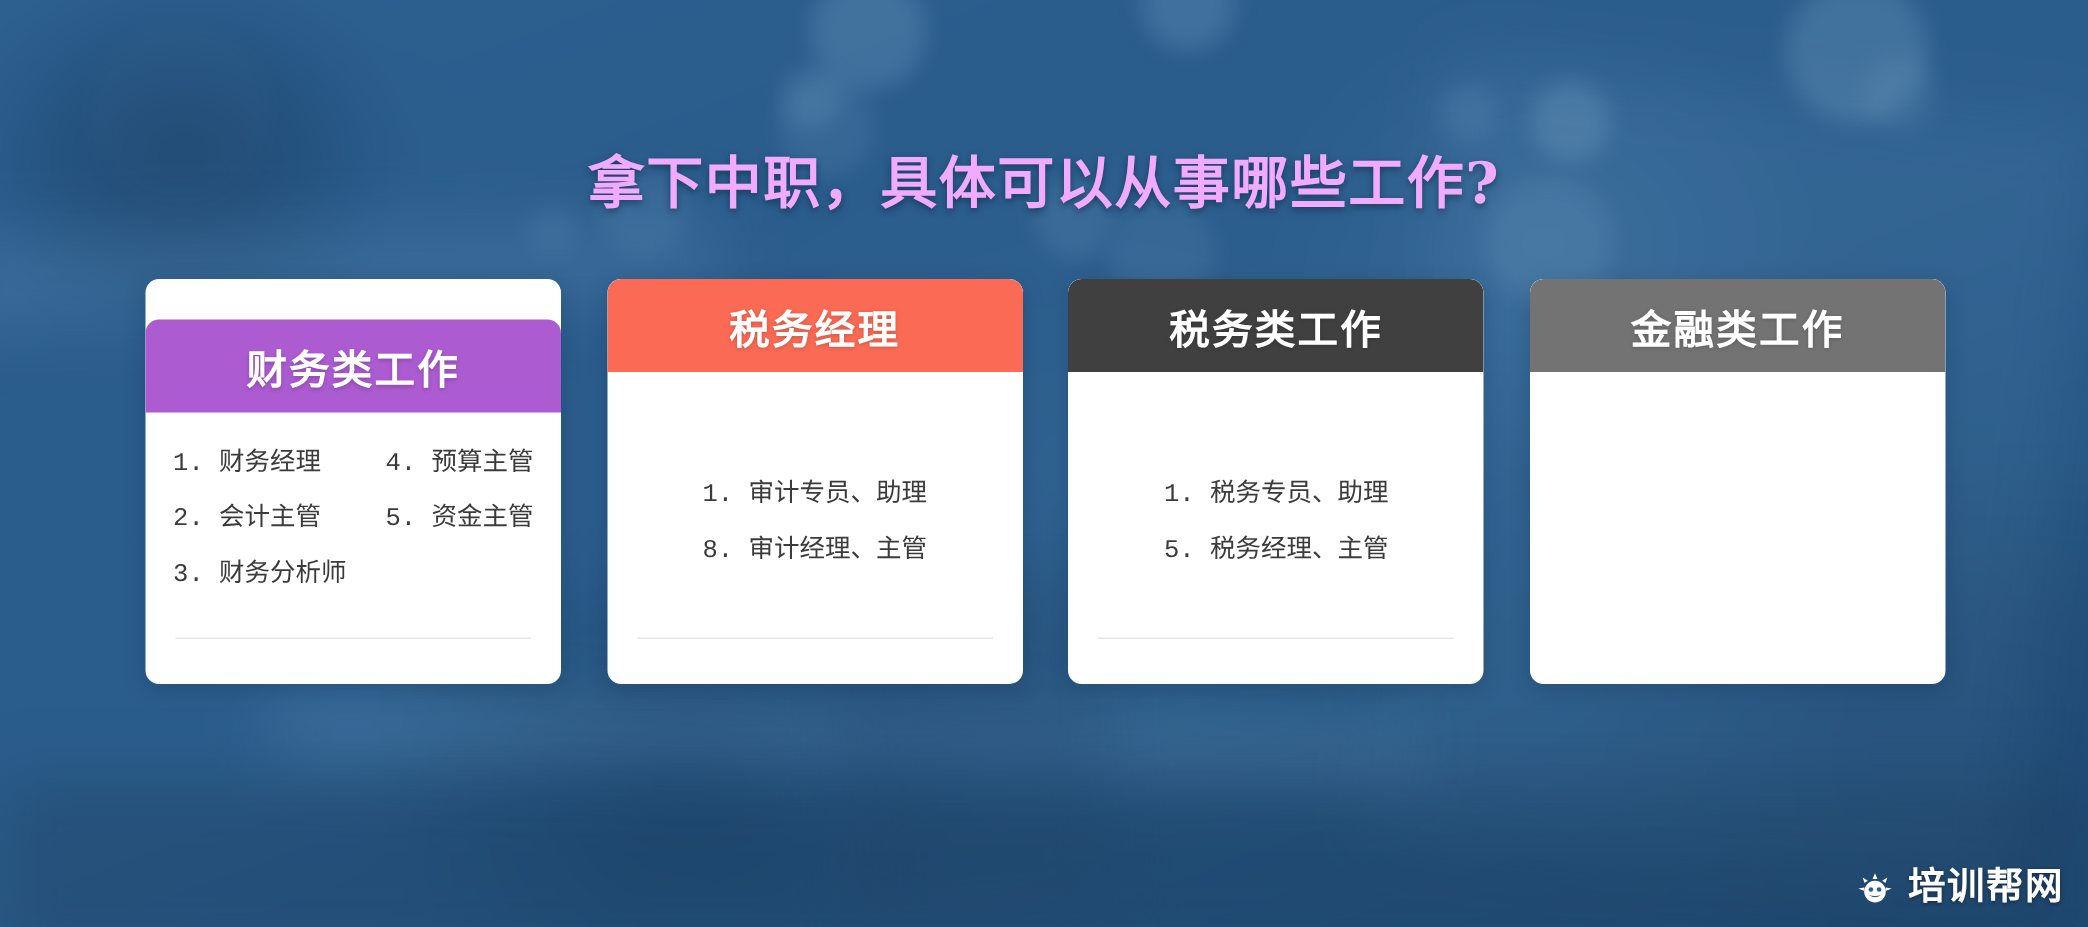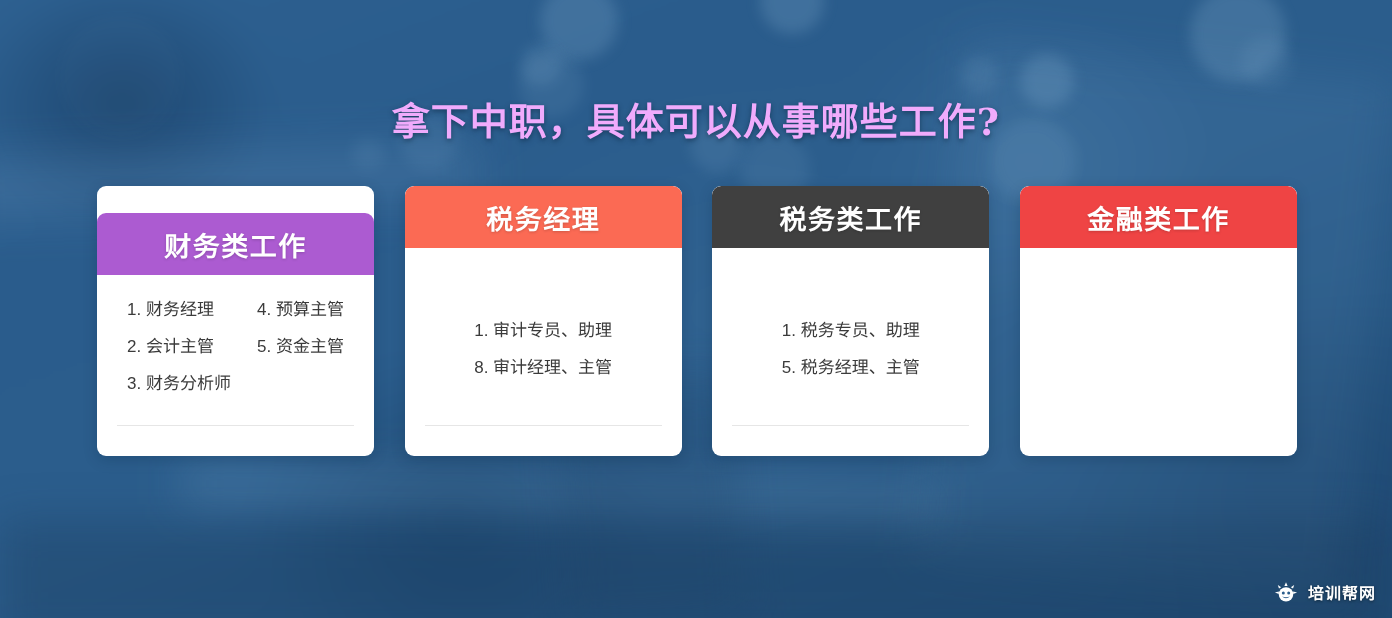--- a/index.html
+++ b/index.html
@@ -134,42 +134,42 @@
   }
   .job-list.two-col {
     grid-template-columns: auto auto;
     grid-auto-flow: column;
     grid-template-rows: repeat(3, auto);
     justify-content: center;
     column-gap: 26px;
   }
   .job-item {
     white-space: nowrap;
-    font-family: Liberation Sans, sans-serif;
+    font-family: Liberation Mono, monospace;
   }
 
   .card-divider {
     position: absolute;
     left: 20px;
     right: 20px;
     bottom: 30px;
     height: 1px;
     background: #e6e6e6;
   }
 
   
   .watermark {
     position: absolute;
     right: 16px;
     bottom: 12px;
     display: flex;
-    align-items: flex-start;
+    align-items: flex-end;
     gap: 9px;
     color: #ffffff;
-    font-size: 16px;
+    font-size: 25px;
     font-weight: bold;
     letter-spacing: 1px;
     text-shadow: 0 1px 3px rgba(0,0,0,0.45);
     font-family: "DejaVu Sans", "Liberation Sans", sans-serif;
     margin-top: 36px;
   }
   .watermark svg { display: block; }
 </style>
 </head>
 <body>
@@ -238,21 +238,21 @@
       <div class="card-body">
         <ul class="job-list one-col">
           <li class="job-item">1. 税务专员、助理</li>
           <li class="job-item">5. 税务经理、主管</li>
         </ul>
         <div class="card-divider"></div>
       </div>
     </div>
 
     <div class="card">
-      <div class="card-header" style="background:#ef4444;">
+      <div class="card-header" style="background:#737373;">
         <span class="card-header-title">金融类工作</span>
       </div>
     </div>
 
   </div>
 
   <div class="watermark">
     <span>
       <svg width="26" height="26" viewBox="0 0 26 26" aria-hidden="true">
         <g fill="#ffffff">

